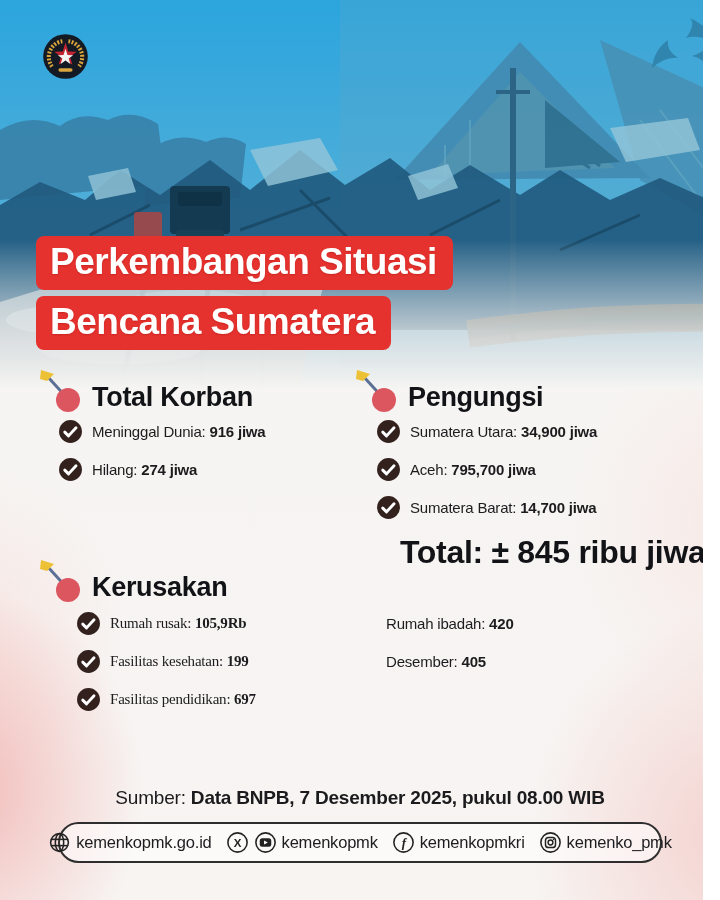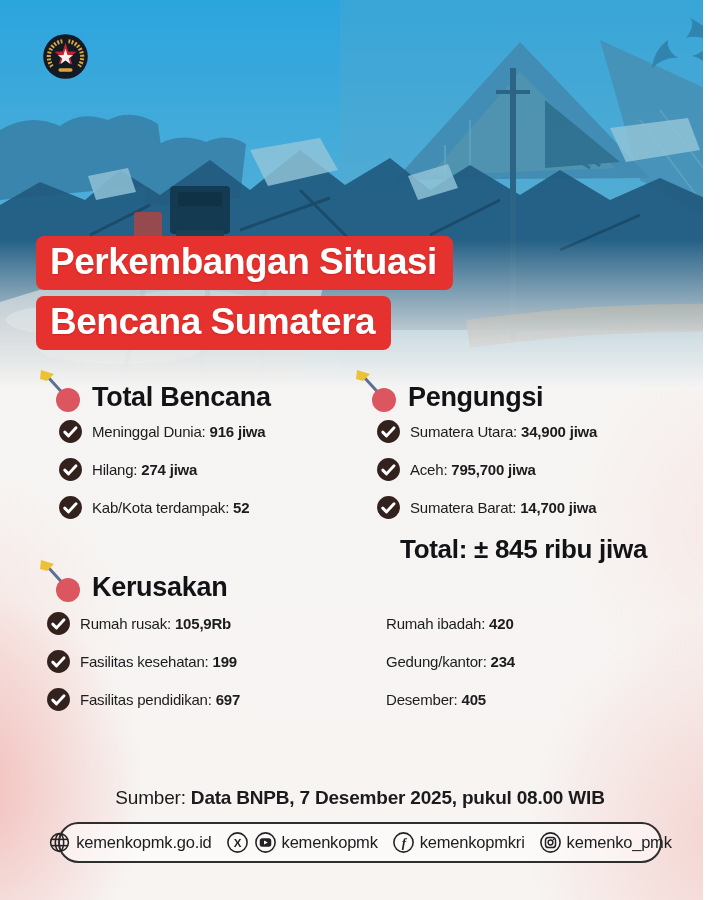--- a/index.html
+++ b/index.html
@@ -45,21 +45,21 @@
   .item { display:flex; align-items:center; height:24px; margin-bottom:14px; }
   .item .check { width:25px; height:25px; margin-right:9px; flex:0 0 auto; }
   .item .check svg { display:block; width:100%; height:100%; }
   .item-text { font-size:15px; color:#1c1c1e; white-space:nowrap; letter-spacing:-.2px; }
   .item-text .lbl { font-weight:400; }
   .item-text .val { font-weight:700; }
   .plain .item-text { margin-left:16px; }
 
   .total-line {
     position:absolute; top:534px; left:400px;
-    font-size:26px; font-weight:700; color:#121316; letter-spacing:-.3px;
+    font-size:32px; font-weight:700; color:#121316; letter-spacing:-.3px;
     white-space:nowrap;
   }
 
   
   .source-line {
     position:absolute; top:787px; left:0; width:720px; text-align:center;
     font-size:19px; color:#1b1b1d; letter-spacing:-.2px;
   }
   .source-line .src-prefix { font-weight:400; }
   .source-line .src-detail { font-weight:700; }
@@ -188,49 +188,40 @@
 
   <div class="banner banner-1">Perkembangan Situasi</div>
   <div class="banner banner-2">Bencana Sumatera</div>
 
   <div class="section-heading" style="left:40px; top:370px;">
     <svg class="dart" viewBox="0 0 46 46">
       <line x1="28" y1="29" x2="7" y2="6" stroke="#5c6f94" stroke-width="3"></line>
       <polygon points="1,0 14,4 7,11 0,9" fill="#edc135"></polygon>
       <circle cx="28" cy="30" r="12" fill="#dc5660"></circle>
     </svg>
-    <span class="heading-text">Total Bencana</span>
+    <span class="heading-text">Total Korban</span>
   </div>
   <div class="col" style="left:58px; top:419px;">
     <div class="item">
       <span class="check">
           <svg viewBox="0 0 24 24">
             <circle cx="12" cy="12" r="11" fill="#33211e"></circle>
             <path d="M6.5 12.6l3.6 3.6 7.2-7.8" stroke="#fff" stroke-width="2.8" fill="none" stroke-linecap="round" stroke-linejoin="round"></path>
           </svg>
         </span>
       <span class="item-text"><span class="lbl">Meninggal Dunia:</span> <span class="val">916 jiwa</span></span>
     </div>
     <div class="item">
       <span class="check">
           <svg viewBox="0 0 24 24">
             <circle cx="12" cy="12" r="11" fill="#33211e"></circle>
             <path d="M6.5 12.6l3.6 3.6 7.2-7.8" stroke="#fff" stroke-width="2.8" fill="none" stroke-linecap="round" stroke-linejoin="round"></path>
           </svg>
         </span>
       <span class="item-text"><span class="lbl">Hilang:</span> <span class="val">274 jiwa</span></span>
-    </div>
-    <div class="item">
-      <span class="check">
-          <svg viewBox="0 0 24 24">
-            <circle cx="12" cy="12" r="11" fill="#33211e"></circle>
-            <path d="M6.5 12.6l3.6 3.6 7.2-7.8" stroke="#fff" stroke-width="2.8" fill="none" stroke-linecap="round" stroke-linejoin="round"></path>
-          </svg>
-        </span>
-      <span class="item-text"><span class="lbl">Kab/Kota terdampak:</span> <span class="val">52</span></span>
     </div>
   </div>
 
   <div class="section-heading" style="left:356px; top:370px;">
     <svg class="dart" viewBox="0 0 46 46">
       <line x1="28" y1="29" x2="7" y2="6" stroke="#5c6f94" stroke-width="3"></line>
       <polygon points="1,0 14,4 7,11 0,9" fill="#edc135"></polygon>
       <circle cx="28" cy="30" r="12" fill="#dc5660"></circle>
     </svg>
     <span class="heading-text">Pengungsi</span>
@@ -269,21 +260,21 @@
   </div>
 
   <div class="section-heading" style="left:40px; top:560px;">
     <svg class="dart" viewBox="0 0 46 46">
       <line x1="28" y1="29" x2="7" y2="6" stroke="#5c6f94" stroke-width="3"></line>
       <polygon points="1,0 14,4 7,11 0,9" fill="#edc135"></polygon>
       <circle cx="28" cy="30" r="12" fill="#dc5660"></circle>
     </svg>
     <span class="heading-text">Kerusakan</span>
   </div>
-  <div class="col" style="left:46px; top:611px;">
+  <div class="col" style="left:76px; top:611px;font-family:Liberation Serif, serif;">
     <div class="item">
       <span class="check">
           <svg viewBox="0 0 24 24">
             <circle cx="12" cy="12" r="11" fill="#33211e"></circle>
             <path d="M6.5 12.6l3.6 3.6 7.2-7.8" stroke="#fff" stroke-width="2.8" fill="none" stroke-linecap="round" stroke-linejoin="round"></path>
           </svg>
         </span>
       <span class="item-text"><span class="lbl">Rumah rusak:</span> <span class="val">105,9Rb</span></span>
     </div>
     <div class="item">
@@ -301,23 +292,20 @@
             <circle cx="12" cy="12" r="11" fill="#33211e"></circle>
             <path d="M6.5 12.6l3.6 3.6 7.2-7.8" stroke="#fff" stroke-width="2.8" fill="none" stroke-linecap="round" stroke-linejoin="round"></path>
           </svg>
         </span>
       <span class="item-text"><span class="lbl">Fasilitas pendidikan:</span> <span class="val">697</span></span>
     </div>
   </div>
   <div class="col" style="left:370px; top:611px;">
     <div class="item plain">
       <span class="item-text"><span class="lbl">Rumah ibadah:</span> <span class="val">420</span></span>
-    </div>
-    <div class="item plain">
-      <span class="item-text"><span class="lbl">Gedung/kantor:</span> <span class="val">234</span></span>
     </div>
     <div class="item plain">
       <span class="item-text"><span class="lbl">Desember:</span> <span class="val">405</span></span>
     </div>
   </div>
 
   <div class="source-line">
     <span class="src-prefix">Sumber:</span>
     <span class="src-detail">Data BNPB, 7 Desember 2025, pukul 08.00 WIB</span>
   </div>

